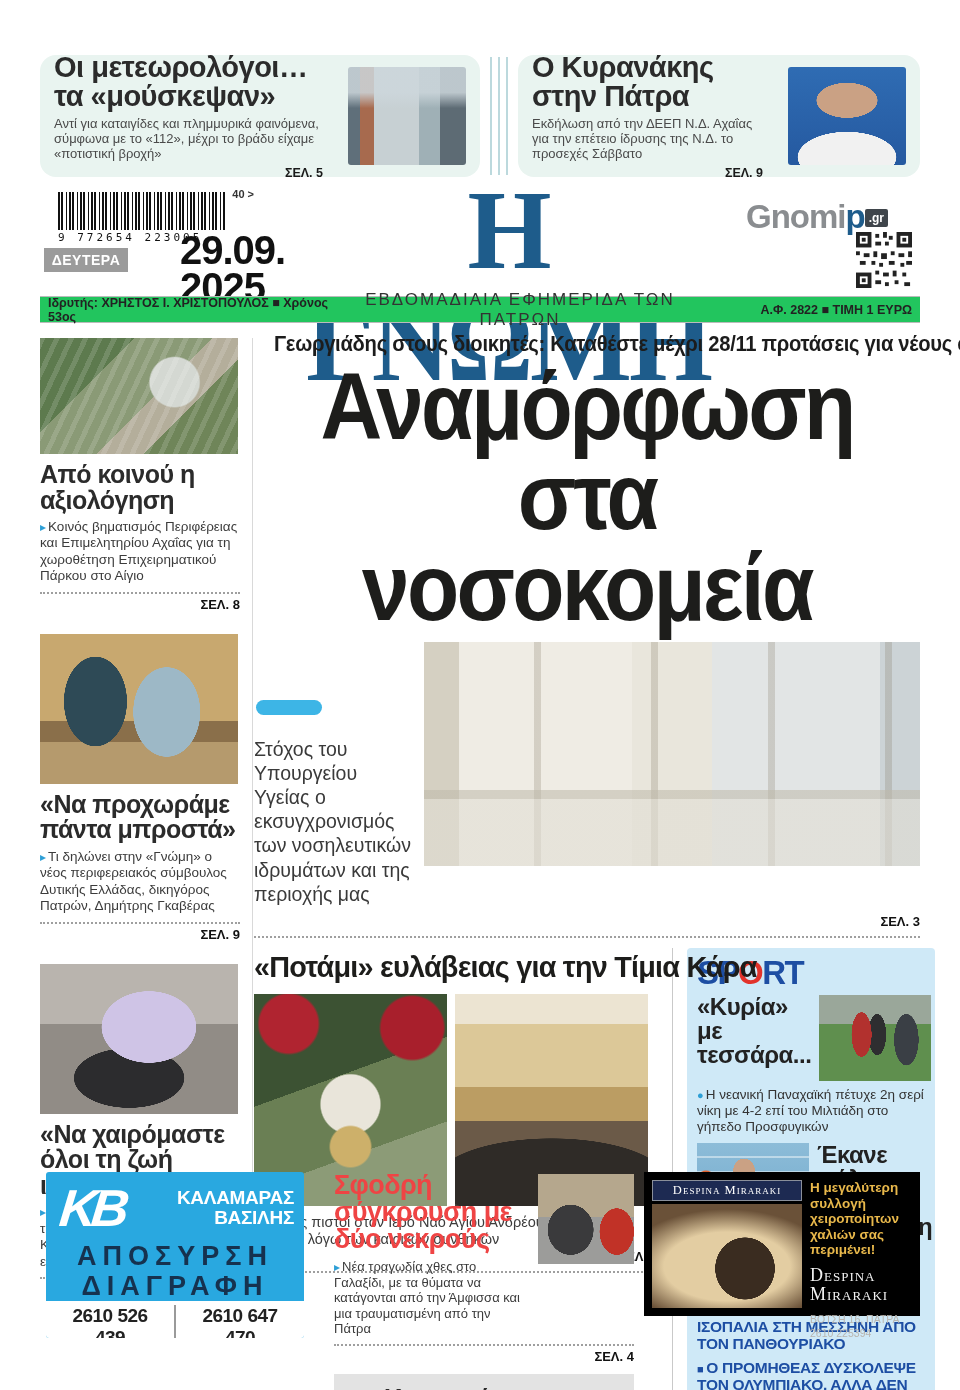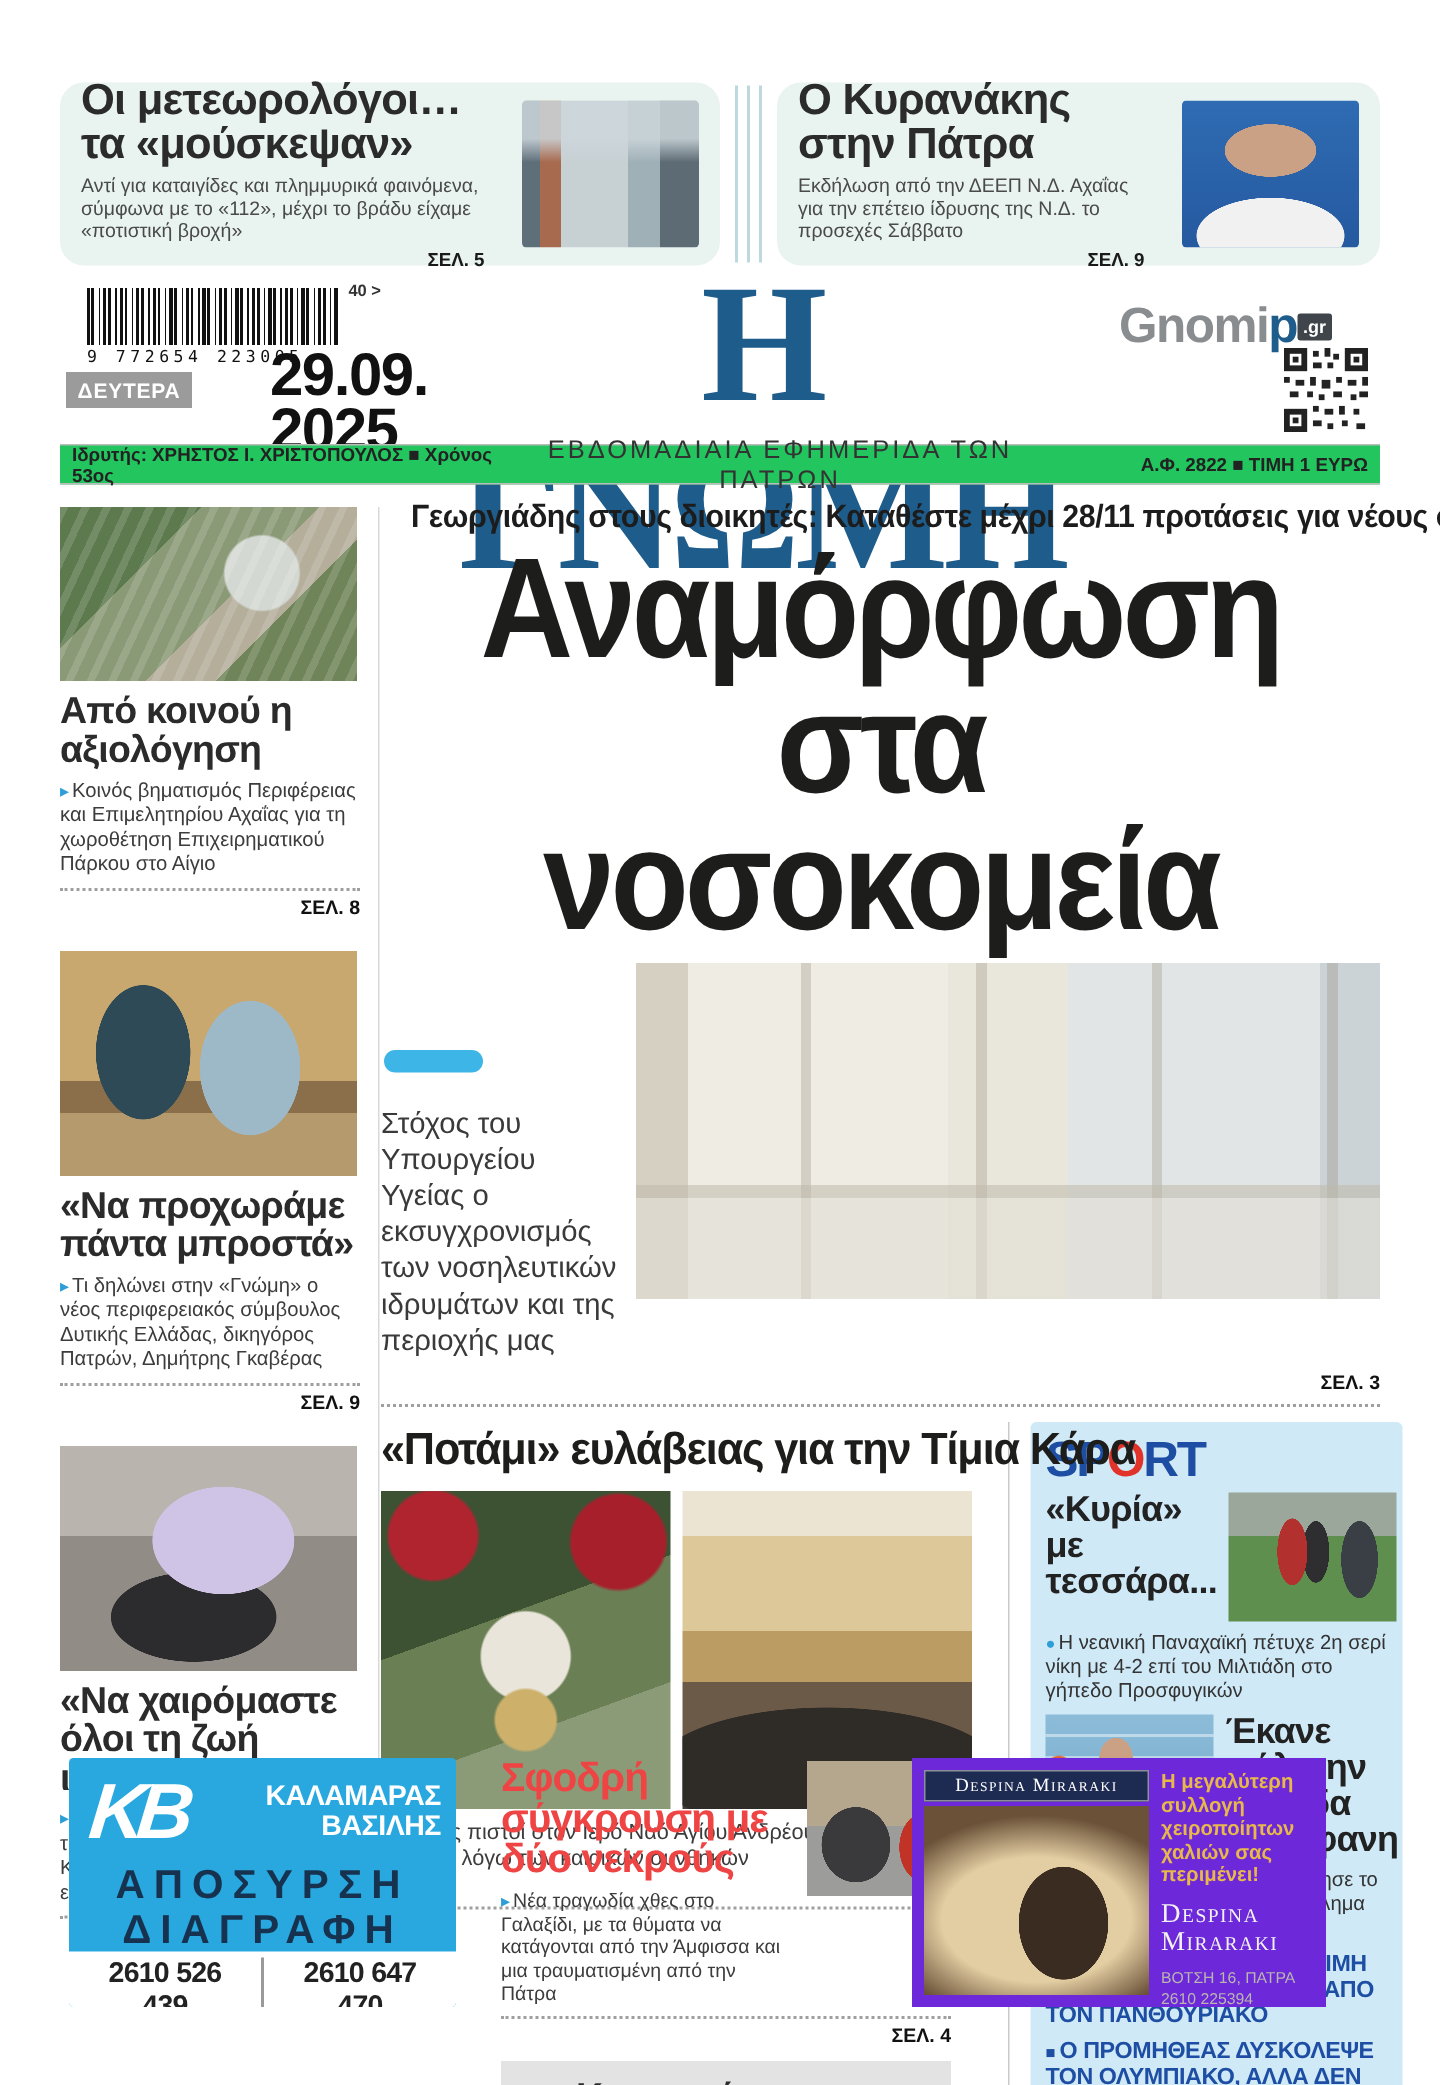--- a/index.html
+++ b/index.html
@@ -152,21 +152,21 @@
   .kal-ph .num{font-weight:800;font-size:19px;color:#222;letter-spacing:-.5px;}
 
   #crash{position:absolute;left:334px;top:1172px;width:300px;}
   #crash-top{display:flex;gap:10px;}
   #crash-txt h2{margin:0 0 6px 0;font-size:27px;line-height:1.0;letter-spacing:-.6px;color:#ef4444;font-weight:bold;}
   #crash-txt p{margin:0;font-size:13px;line-height:1.2;color:#3c3c3c;}
   #crash-photo{width:96px;height:90px;flex:none;margin-top:2px;}
   #health-box{margin-top:10px;background:#e3e3e3;padding:10px 12px 6px 12px;}
   #health-box h2{margin:0;font-size:25px;font-weight:bold;letter-spacing:-.5px;color:#2b2b2b;text-align:center;}
 
-  #ad-miraraki{position:absolute;left:608px;top:1172px;width:276px;height:166px;background:#6d28d9;
+  #ad-miraraki{position:absolute;left:644px;top:1172px;width:276px;height:144px;background:#000000;
       display:flex;padding:8px;box-sizing:border-box;gap:8px;}
   #mir-shop{width:150px;flex:none;display:flex;flex-direction:column;}
   #mir-sign{background:#1d2a52;border:1px solid #8a8f9a;color:#fff;font-family:"Liberation Serif",serif;
       font-variant:small-caps;font-size:12.5px;text-align:center;padding:2px 0;letter-spacing:1px;}
   #mir-window{flex:1;margin-top:3px;}
   #mir-right{flex:1;display:flex;flex-direction:column;}
   #mir-slogan{color:#e8b84b;font-weight:bold;font-size:13.5px;line-height:1.15;}
   #mir-brand{color:#f2f2f2;font-family:"Liberation Serif",serif;font-variant:small-caps;
       font-size:18px;line-height:1.1;margin-top:8px;letter-spacing:1px;}
   #mir-addr{color:#b9b5af;font-size:10.5px;margin-top:8px;line-height:1.3;}

